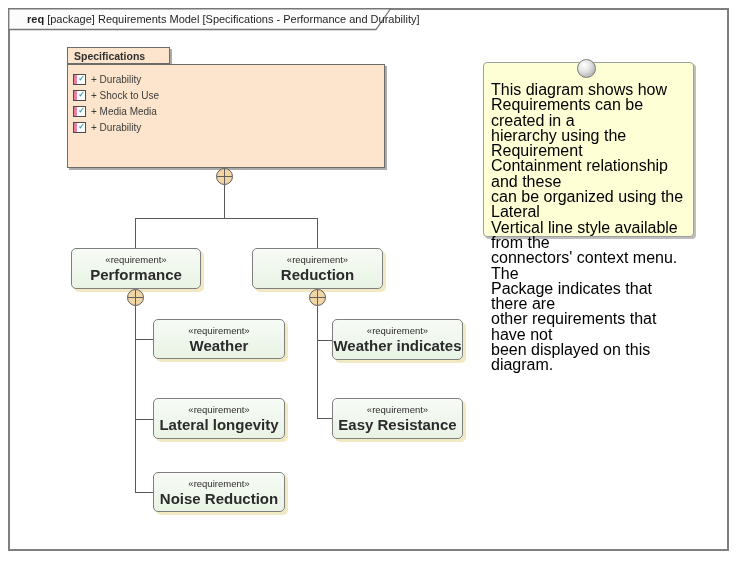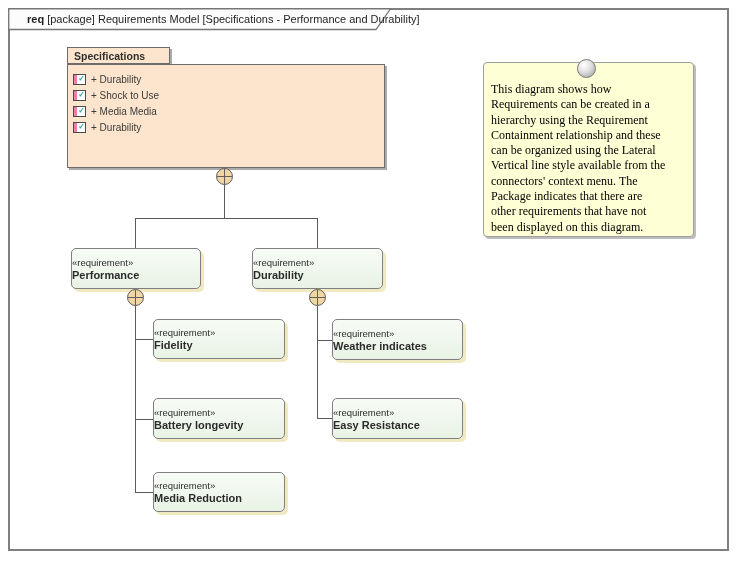--- a/index.html
+++ b/index.html
@@ -35,30 +35,30 @@
   .line { position:absolute; background:#5a5a5a; }
   .cplus { position:absolute; width:17px; height:17px; background:#f2d5a4;
            border:1px solid #5f5f5f; border-radius:50%; }
   .cplus::before { content:""; position:absolute; left:0; right:0; top:7px; height:1px; background:#5f5f5f; }
   .cplus::after  { content:""; position:absolute; top:0; bottom:0; left:7px; width:1px; background:#5f5f5f; }
 
   
   .req-box { position:absolute; border:1px solid #7f7f7f; border-radius:5px;
              background:linear-gradient(#f8fbf6, #e8f3e4);
              box-shadow:3px 3px 0 #f1e9c2;
-             display:flex; flex-direction:column; align-items:flex-start; justify-content:center;
+             display:flex; flex-direction:column; align-items:center; justify-content:center;
              gap:1px; color:#2b2b2b; }
   .req-box .stereo { font-size:9.5px; }
-  .req-box .rname  { font-size:11px; font-weight:bold; }
+  .req-box .rname  { font-size:15px; font-weight:bold; }
 
   
   .note { position:absolute; left:483px; top:62px; width:211px; height:175px;
           background:#ffffd6; border:1px solid #9f9f9f; border-radius:4px;
           box-shadow:2px 2px 0 #bebebe; padding:19px 6px 0 7px; }
-  .note-text { font-size:12px; line-height:15.3px; color:#000000; white-space:pre-line;font-family:Liberation Serif, serif; }
+  .note-text { font-size:16px; line-height:15.3px; color:#000000; white-space:pre-line; }
   .sphere { position:absolute; left:577px; top:59px; width:19px; height:19px; border-radius:50%;
             border:1px solid #7a7a7a;
             background:radial-gradient(circle at 35% 30%, #ffffff 0%, #e3e3e3 40%, #9a9a9a 100%); }
 </style>
 </head>
 <body>
 
 <div id="canvas">
 
   <div class="frame"></div>
@@ -115,33 +115,33 @@
       <span class="pkg-item-label">+ Durability</span>
     </div>
   </div>
 
   <div class="req-box" style="left:71px; top:248px; width:130px; height:41px;">
     <div class="stereo">«requirement»</div>
     <div class="rname">Performance</div>
   </div>
   <div class="req-box" style="left:252px; top:248px; width:131px; height:41px;">
     <div class="stereo">«requirement»</div>
-    <div class="rname">Durability</div>
+    <div class="rname">Reduction</div>
   </div>
   <div class="req-box" style="left:153px; top:319px; width:132px; height:40px;">
     <div class="stereo">«requirement»</div>
-    <div class="rname">Fidelity</div>
+    <div class="rname">Weather</div>
   </div>
   <div class="req-box" style="left:153px; top:398px; width:132px; height:41px;">
     <div class="stereo">«requirement»</div>
-    <div class="rname">Battery longevity</div>
+    <div class="rname">Lateral longevity</div>
   </div>
   <div class="req-box" style="left:153px; top:472px; width:132px; height:40px;">
     <div class="stereo">«requirement»</div>
-    <div class="rname">Media Reduction</div>
+    <div class="rname">Noise Reduction</div>
   </div>
   <div class="req-box" style="left:332px; top:319px; width:131px; height:41px;">
     <div class="stereo">«requirement»</div>
     <div class="rname">Weather indicates</div>
   </div>
   <div class="req-box" style="left:332px; top:398px; width:131px; height:41px;">
     <div class="stereo">«requirement»</div>
     <div class="rname">Easy Resistance</div>
   </div>
 

